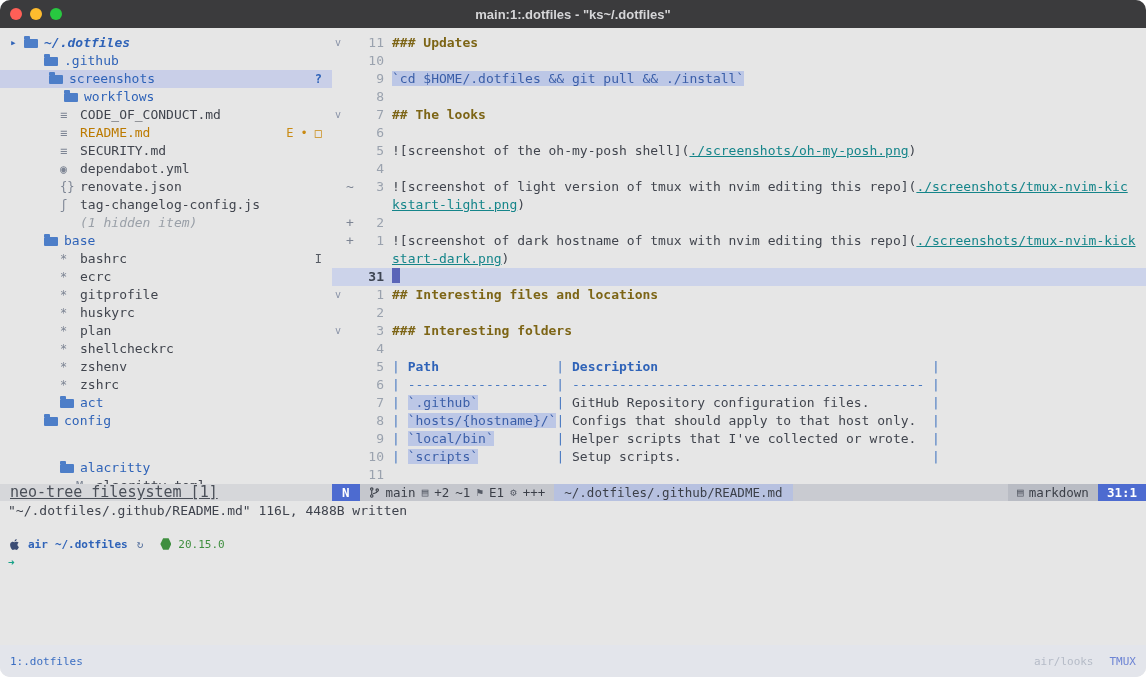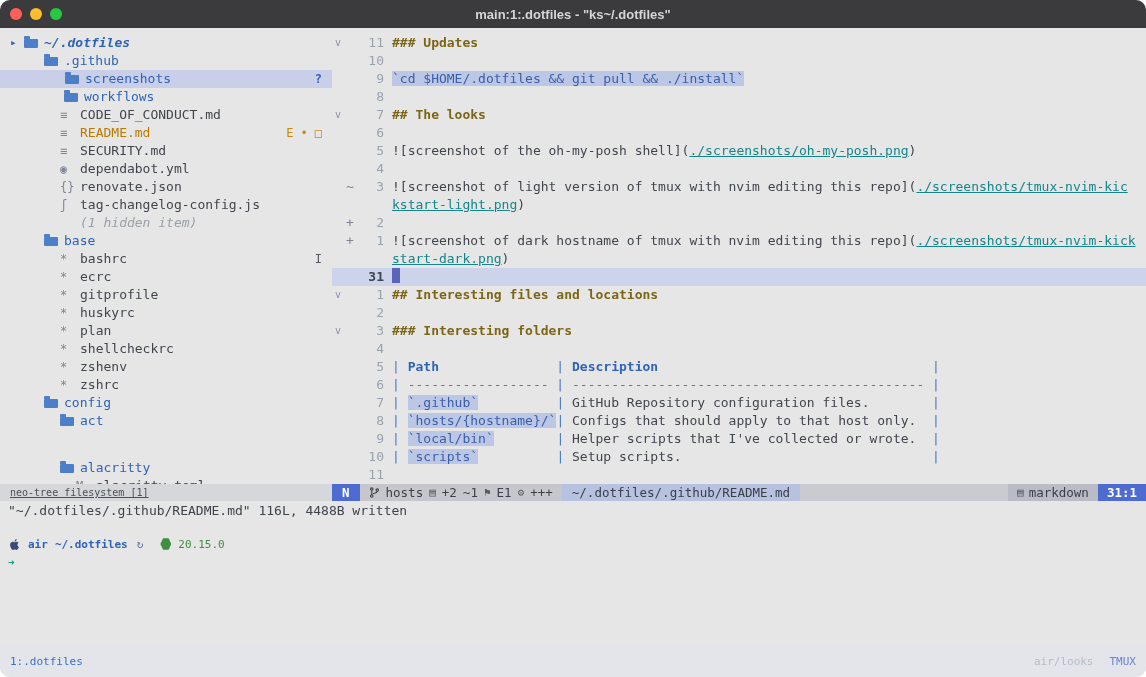--- a/index.html
+++ b/index.html
@@ -24,21 +24,21 @@
 .trow.hidden .tlabel{color:#9aa0a8;font-style:italic}
 .tarrow{color:var(--folder-blue,#2f63b8);font-size:11px;width:14px;flex:0 0 14px}
 .ficon{width:14px;height:9px;background:#4d7ec8;border-radius:1px;position:relative;display:inline-block;margin-right:6px;flex:0 0 14px;margin-top:1px}
 .ficon::before{content:"";position:absolute;top:-3px;left:0;width:6px;height:3px;background:#4d7ec8;border-radius:1px 1px 0 0}
 .gicon{width:16px;flex:0 0 16px;text-align:left;color:#7d8594;font-size:12px;margin-right:4px}
 .tbadges{position:absolute;right:10px;display:flex;gap:7px}
 .badge{font-size:12px}
 .badge.info{color:var(--folder-blue,#2f63b8);font-weight:bold}
 .badge.warn{color:#c98a12}
 .badge.dim{color:#555a63}
-.nt-status{flex:0 0 17px;background:#d6d7da;font-size:10px;line-height:17px;padding:0 10px;color:#4a4f58;text-decoration:underline}
+.nt-status{flex:0 0 17px;background:#d6d7da;font-size:15px;line-height:17px;padding:0 10px;color:#4a4f58;text-decoration:underline}
 .editor{flex:1;display:flex;flex-direction:column;min-width:0}
 .buffer{padding-top:6px;flex:1;overflow:hidden}
 .eline{height:18px;line-height:18px;font-size:13px;display:flex;white-space:pre}
 .eline.cur{background:var(--cursorline,#ccd3ea)}
 .e-fold{flex:0 0 12px;text-align:center;color:#8a93a8;font-size:10px}
 .e-sign{flex:0 0 12px;text-align:center;color:#7d8594}
 .e-num{flex:0 0 28px;text-align:right;color:#9aa2ae}
 .e-num.b{color:#3d4452;font-weight:bold}
 .e-text{padding-left:8px}
 .s-t{color:#41454e}
@@ -84,40 +84,40 @@
     </div>
     <div class="title">main:1:.dotfiles - "ks~/.dotfiles"</div>
   </div>
 
   <div class="main">
     <div class="nvim">
       <div class="neotree">
         <div class="tree" id="tree">
             <div class="trow root" style="padding-left: 10px;"><span class="tarrow">▸</span><span class="ficon"></span><span class="tlabel">~/.dotfiles</span></div>
             <div class="trow folder" style="padding-left: 44px;"><span class="ficon"></span><span class="tlabel">.github</span></div>
-            <div class="trow folder sel" style="padding-left: 65px;"><span class="ficon"></span><span class="tlabel">screenshots</span><span class="tbadges"><span class="badge info">?</span></span></div>
+            <div class="trow folder sel" style="padding-left: 49px;"><span class="ficon"></span><span class="tlabel">screenshots</span><span class="tbadges"><span class="badge info">?</span></span></div>
             <div class="trow folder" style="padding-left: 64px;"><span class="ficon"></span><span class="tlabel">workflows</span></div>
             <div class="trow file" style="padding-left: 60px;"><span class="gicon">≡</span><span class="tlabel">CODE_OF_CONDUCT.md</span></div>
             <div class="trow readme" style="padding-left: 60px;"><span class="gicon">≡</span><span class="tlabel">README.md</span><span class="tbadges"><span class="badge warn">E</span><span class="badge warn">•</span><span class="badge warn">□</span></span></div>
             <div class="trow file" style="padding-left: 60px;"><span class="gicon">≡</span><span class="tlabel">SECURITY.md</span></div>
             <div class="trow file" style="padding-left: 60px;"><span class="gicon">◉</span><span class="tlabel">dependabot.yml</span></div>
             <div class="trow file" style="padding-left: 60px;"><span class="gicon">{}</span><span class="tlabel">renovate.json</span></div>
             <div class="trow file" style="padding-left: 60px;"><span class="gicon">ʃ</span><span class="tlabel">tag-changelog-config.js</span></div>
             <div class="trow hidden" style="padding-left: 60px;"><span class="gicon"></span><span class="tlabel">(1 hidden item)</span></div>
             <div class="trow folder" style="padding-left: 44px;"><span class="ficon"></span><span class="tlabel">base</span></div>
             <div class="trow file" style="padding-left: 60px;"><span class="gicon">*</span><span class="tlabel">bashrc</span><span class="tbadges"><span class="badge dim">I</span></span></div>
             <div class="trow file" style="padding-left: 60px;"><span class="gicon">*</span><span class="tlabel">ecrc</span></div>
             <div class="trow file" style="padding-left: 60px;"><span class="gicon">*</span><span class="tlabel">gitprofile</span></div>
             <div class="trow file" style="padding-left: 60px;"><span class="gicon">*</span><span class="tlabel">huskyrc</span></div>
             <div class="trow file" style="padding-left: 60px;"><span class="gicon">*</span><span class="tlabel">plan</span></div>
             <div class="trow file" style="padding-left: 60px;"><span class="gicon">*</span><span class="tlabel">shellcheckrc</span></div>
             <div class="trow file" style="padding-left: 60px;"><span class="gicon">*</span><span class="tlabel">zshenv</span></div>
             <div class="trow file" style="padding-left: 60px;"><span class="gicon">*</span><span class="tlabel">zshrc</span></div>
+            <div class="trow folder" style="padding-left: 60px;"><span class="ficon"></span><span class="tlabel">act</span></div>
             <div class="trow folder" style="padding-left: 44px;"><span class="ficon"></span><span class="tlabel">config</span></div>
-            <div class="trow folder" style="padding-left: 60px;"><span class="ficon"></span><span class="tlabel">act</span></div>
             <div class="trow folder" style="padding-left: 60px; margin-top: 29px;"><span class="ficon"></span><span class="tlabel">alacritty</span></div>
             <div class="trow file" style="padding-left: 76px;"><span class="gicon">M</span><span class="tlabel">alacritty.toml</span></div>
             <div class="trow file" style="padding-left: 76px;"><span class="gicon">M</span><span class="tlabel">theme-day.toml</span></div>
           </div>
         <div class="nt-status">neo-tree filesystem [1]</div>
       </div>
       <div class="editor">
         <div class="buffer" id="buffer">
             <div class="eline"><span class="e-fold">v</span><span class="e-sign"></span><span class="e-num">11</span><span class="e-text"><span class="s-h">### Updates</span></span></div>
             <div class="eline"><span class="e-fold"></span><span class="e-sign"></span><span class="e-num">10</span><span class="e-text"></span></div>
@@ -149,21 +149,21 @@
           <span class="sl-mode">N</span>
           <span class="sl-left">
             <svg class="branch-svg" width="11" height="13" viewBox="0 0 16 16">
                 <g stroke="#3b3f48" stroke-width="1.6" fill="none">
                   <circle cx="4" cy="3" r="1.8"></circle>
                   <circle cx="4" cy="13" r="1.8"></circle>
                   <circle cx="12" cy="4.5" r="1.8"></circle>
                   <path d="M4 4.8v6.4M12 6.3c0 2.6-3.4 2.5-6 3.6"></path>
                 </g>
               </svg>
-            <span>hosts</span>
+            <span>main</span>
             <span class="sl-ico">▤</span>
             <span>+2</span>
             <span>~1</span>
             <span class="sl-ico">⚑</span>
             <span>E1</span>
             <span class="sl-ico">⚙</span>
             <span>+++</span>
           </span>
           <span class="sl-path">~/.dotfiles/.github/README.md</span>
           <span class="sl-fill"></span>

